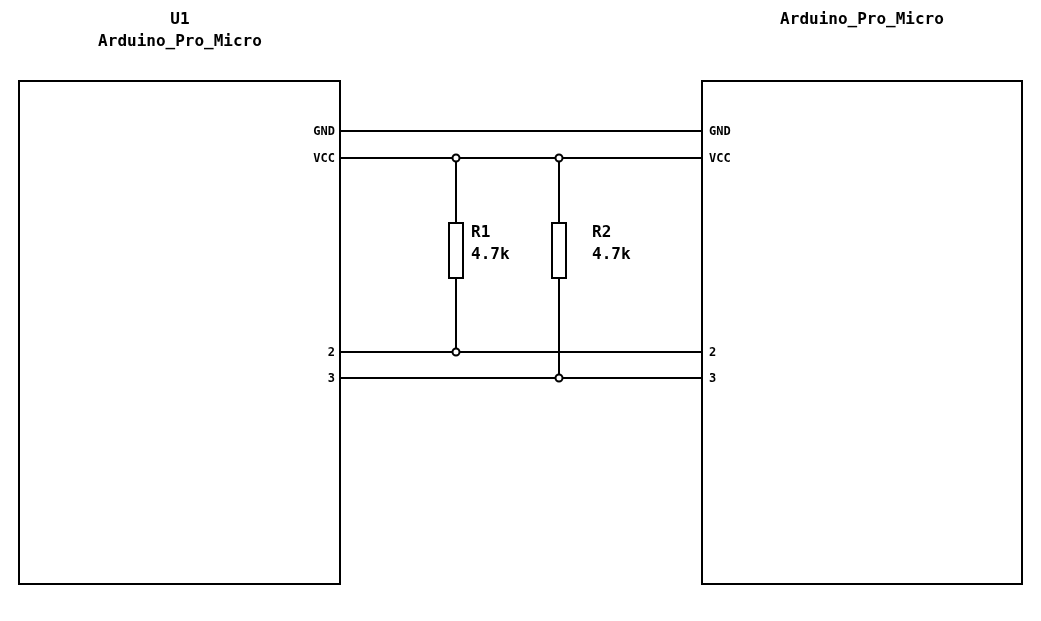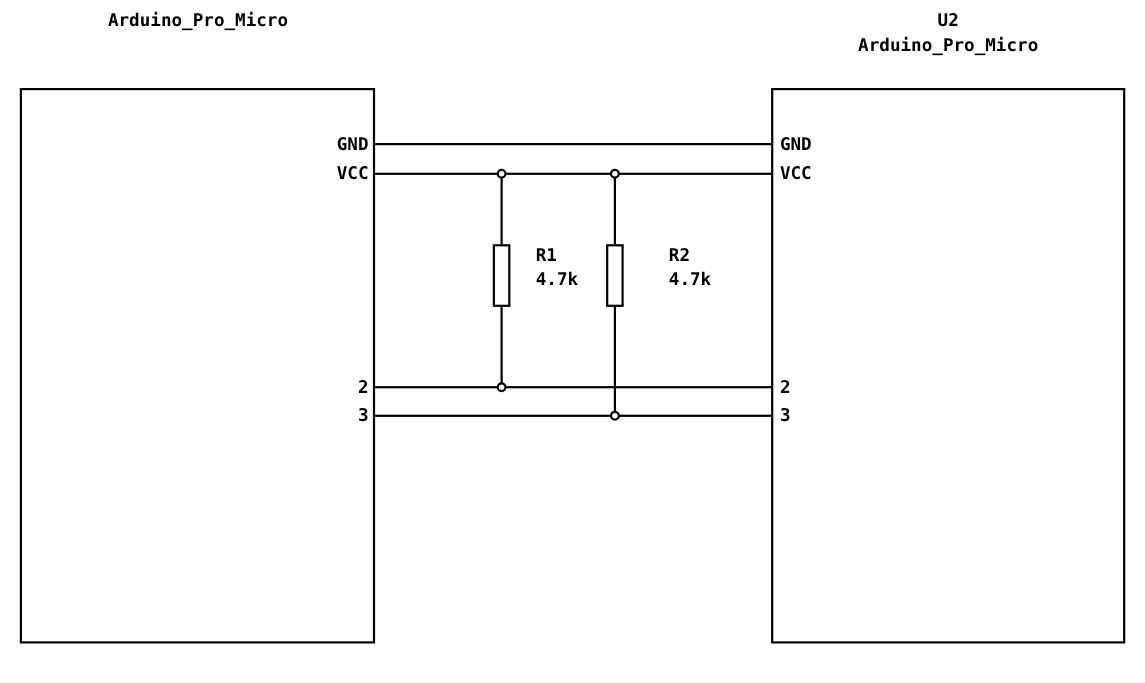--- a/index.html
+++ b/index.html
@@ -31,21 +31,21 @@
     width: 320px;
     text-align: center;
     font-size: 16px;
     line-height: 22px;
   }
   .u1-title { left: 20px;  top: 8px; }
   .u2-title { left: 702px; top: 8px; }
 
   .pin-label {
     position: absolute;
-    font-size: 16px;
+    font-size: 12px;
     line-height: 18px;
     transform: translateY(-50%);
     white-space: nowrap;
   }
   .pin-right { text-align: right; }
 
   .wire {
     position: absolute;
     background: #000000;
   }
@@ -69,34 +69,33 @@
     height: 57px;
     border: 2px solid #000000;
     background: #ffffff;
     box-sizing: border-box;
   }
   .res-label {
     position: absolute;
     font-size: 16px;
     line-height: 22px;
     white-space: nowrap;
-    margin-left: 16px;
   }
 </style>
 </head>
 <body>
 
 <div class="schematic">
 
   <div class="comp-title u1-title">
+    <div>U1</div>
     <div>Arduino_Pro_Micro</div>
   </div>
 
   <div class="comp-title u2-title">
-    <div>U2</div>
     <div>Arduino_Pro_Micro</div>
   </div>
 
   <div class="comp-box u1-box"></div>
   <div class="comp-box u2-box"></div>
 
   <div class="pin-label pin-right" style="right:706px; top:131px;">GND</div>
   <div class="pin-label pin-right" style="right:706px; top:158px;">VCC</div>
   <div class="pin-label pin-right" style="right:706px; top:352px;">2</div>
   <div class="pin-label pin-right" style="right:706px; top:378px;">3</div>

